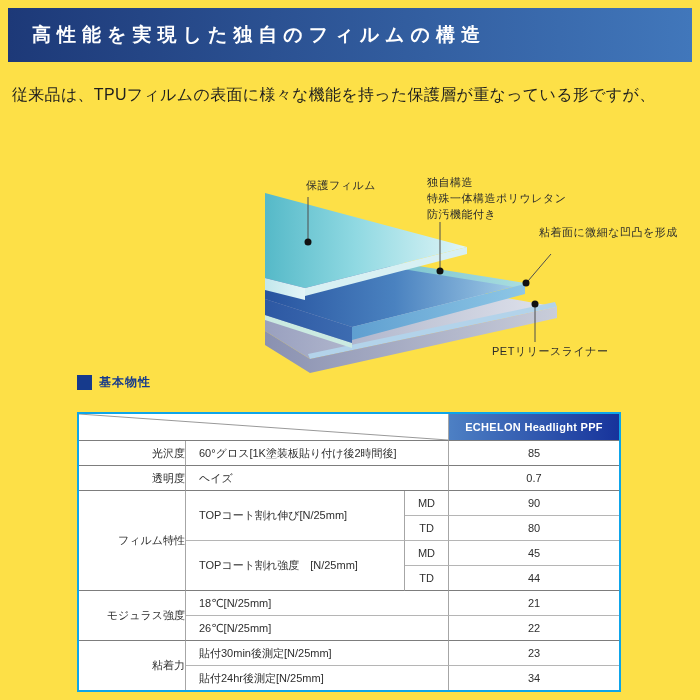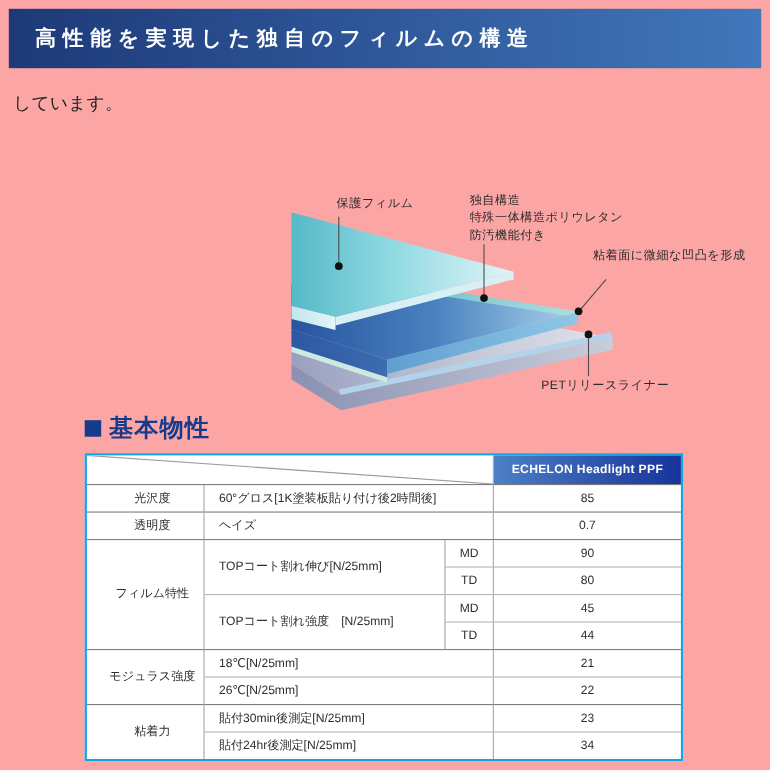--- a/index.html
+++ b/index.html
@@ -1,17 +1,17 @@
 <!DOCTYPE html>
 <html><head>
 <meta charset="utf-8">
 <style>
   html,body{margin:0;padding:0;background:#fff;}
   .page{
-    position:relative;width:700px;height:700px;background:#fca5a5;overflow:hidden;
+    position:relative;width:700px;height:700px;background:#fde047;overflow:hidden;
     font-family:"Liberation Sans","DejaVu Sans",sans-serif;color:#1e1e1e;
   }
   
   .titlebar{
     position:absolute;left:8px;top:8px;width:684px;height:54px;
     background:linear-gradient(to right,#1d3978,#4177bb);
     display:flex;align-items:center;box-sizing:border-box;padding-left:24px;
   }
   .titlebar h1{
     margin:0;font-family:"DejaVu Serif","Liberation Serif",serif;
@@ -19,57 +19,57 @@
   }
   
   .intro{position:absolute;left:12px;top:80px;width:676px;}
   .intro span{display:block;font-size:16px;line-height:29px;letter-spacing:0.3px;color:#1e1e1e;}
   
   .diagram-svg{position:absolute;left:0;top:0;width:700px;height:390px;}
   .dlabel{position:absolute;font-size:11px;line-height:16px;color:#2b2b2b;letter-spacing:0.5px;white-space:nowrap;}
   
   .sechead{position:absolute;left:77px;top:374px;display:flex;align-items:center;}
   .secsq{width:15px;height:15px;background:#163a8c;margin-right:7px;}
-  .sectitle{font-size:22px;font-weight:bold;color:#163a8c;letter-spacing:1px;}
+  .sectitle{font-size:12px;font-weight:bold;color:#163a8c;letter-spacing:1px;}
   
   .ptable{
     position:absolute;left:77px;top:412px;width:541px;
     border-collapse:separate;border-spacing:0;border:2px solid #0ea5e9;
     table-layout:fixed;background:#fff;
   }
   .ptable td{
     box-sizing:content-box;height:24px;padding:0;margin:0;
     border-right:1px solid #a6a6a6;border-bottom:1px solid #b5b5b5;
     font-size:11px;color:#2e2e2e;vertical-align:middle;line-height:1.1;
   }
   .ptable td:last-child{border-right:none;}
   .ptable td.bD{border-bottom:1px solid #7d7d7d;}
   .ptable td.bN{border-bottom:none;}
-  .ptable .cat{padding-left:13px;text-align:center;}
+  .ptable .cat{padding-left:13px;text-align:right;}
   .ptable .item{padding-left:13px;text-align:left;}
   .ptable .md{text-align:center;}
   .ptable .val{text-align:center;}
   .ptable .diag{position:relative;height:26px;}
   .ptable .diag svg{position:absolute;inset:0;width:100%;height:100%;}
   .ptable .phead{
     height:26px;background:linear-gradient(to right,#4d80c4,#17339b);
     color:#ffffff;font-weight:bold;text-align:center;font-size:11px;letter-spacing:0.3px;
   }
 </style>
 </head>
 <body>
 
 <div class="page">
 
   <div class="titlebar">
     <h1>高性能を実現した独自のフィルムの構造</h1>
   </div>
 
   <div class="intro">
-    <span>しています。</span>
+    <span>従来品は、TPUフィルムの表面に様々な機能を持った保護層が重なっている形ですが、</span>
   </div>
 
   <svg class="diagram-svg" viewBox="0 0 700 390" xmlns="http://www.w3.org/2000/svg">
     <defs>
       <linearGradient id="gCyanTop" x1="0" y1="0" x2="1" y2="0">
         <stop offset="0" stop-color="#55b9c8"></stop>
           <stop offset="0.45" stop-color="#90d9e2"></stop>
           <stop offset="1" stop-color="#e0f5f7"></stop>
       </linearGradient>
       <linearGradient id="gCyanFront" x1="0" y1="0" x2="1" y2="0">

